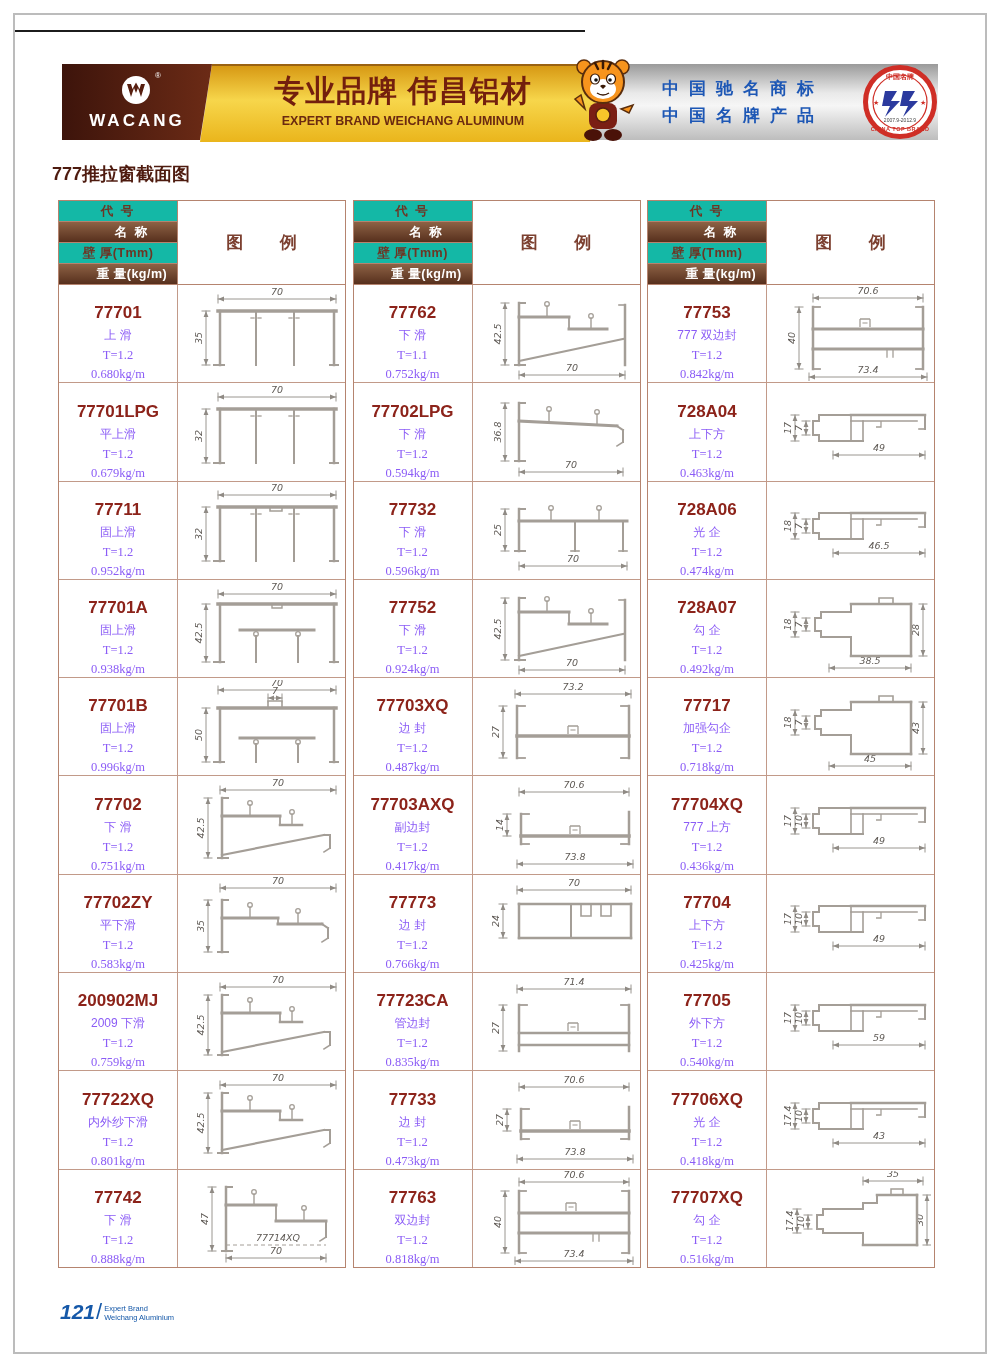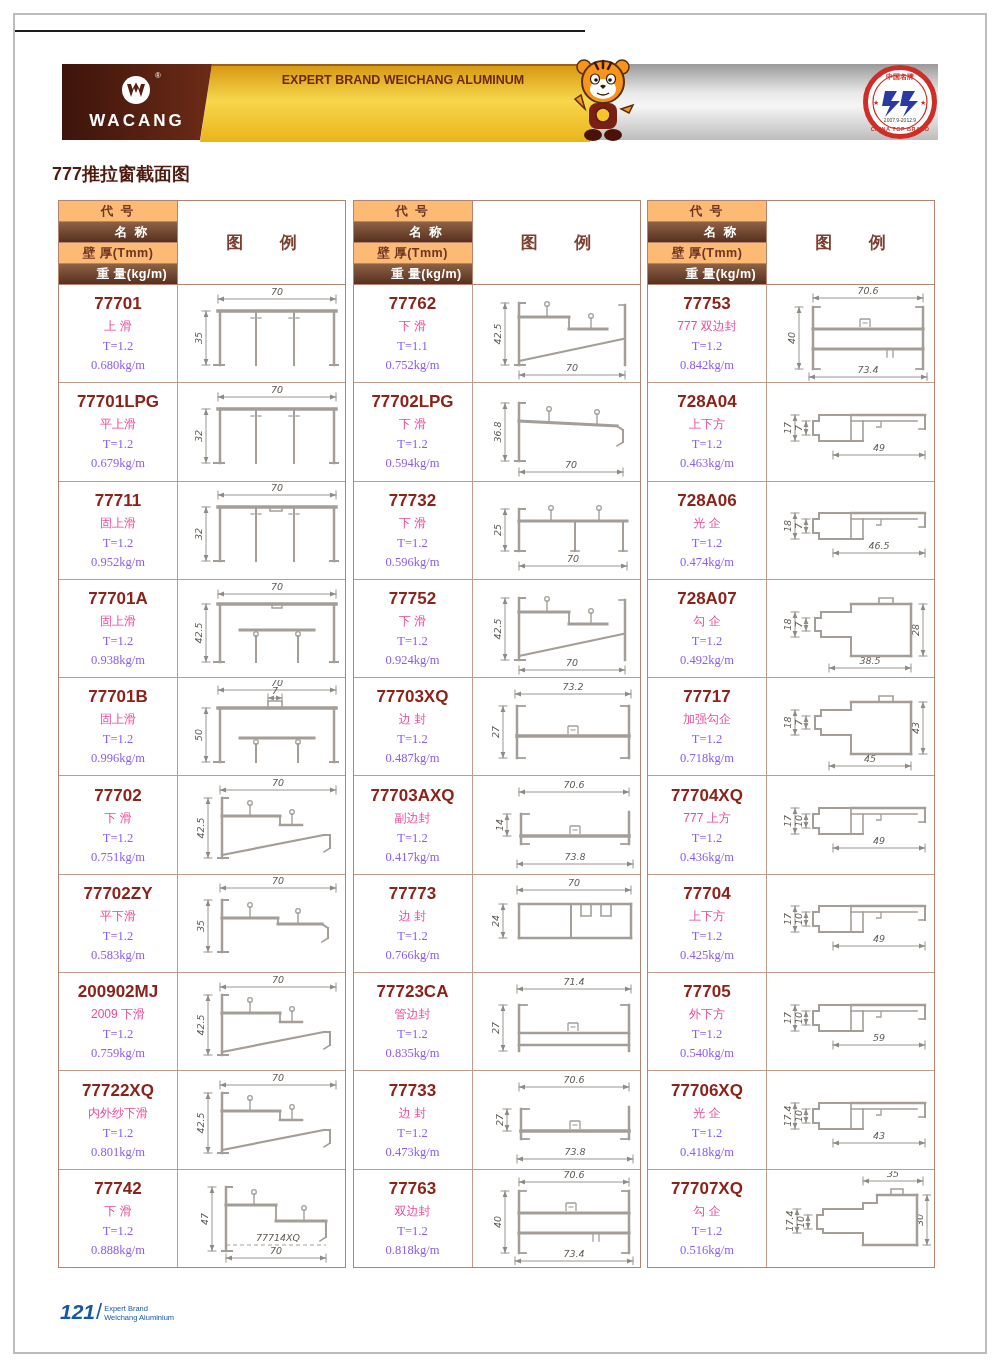--- a/index.html
+++ b/index.html
@@ -38,31 +38,31 @@
   
   .tables{position:absolute;left:58px;top:200px;width:877px;height:1068px;
           display:flex;justify-content:space-between;}
   .ptable{width:288px;height:100%;border:1px solid #b5846f;box-sizing:border-box;
           display:flex;flex-direction:column;background:#fff;}
   .phead{display:flex;height:83px;border-bottom:1px solid #b5846f;flex:none;}
   .phead-left{width:118px;border-right:1px solid #b5846f;display:flex;flex-direction:column;}
   .ph{flex:1;display:flex;align-items:center;justify-content:center;
       font-weight:bold;font-size:12.5px;letter-spacing:2px;}
   .ph + .ph{border-top:1px solid #b5846f;}
-  .ph-a,.ph-c{color:#6d3524;background:#fdba74;}
+  .ph-a,.ph-c{color:#6d3524;background:#14b8a6;}
   .ph-b,.ph-d{color:#fff;background:linear-gradient(180deg,#8d6245,#57301d);padding-left:28px;}
   .ph-c,.ph-d{letter-spacing:0.5px;}
   .phead-right{flex:1;display:flex;align-items:center;justify-content:center;
       color:#7c4030;font-size:17px;font-weight:bold;letter-spacing:16px;text-indent:16px;}
   .prow{flex:1;display:flex;border-bottom:1px solid #c29a89;min-height:0;}
   .prow:last-child{border-bottom:none;}
   .pinfo{width:118px;border-right:1px solid #c29a89;display:flex;flex-direction:column;
-         align-items:center;justify-content:center;}
+         align-items:center;justify-content:flex-end;}
   .pcode{font-size:17px;font-weight:bold;color:#8c231a;}
-  .pname{font-size:12px;color:#ec4899;margin-top:4px;}
+  .pname{font-size:12px;color:#8b5cf6;margin-top:4px;}
   .pspec,.pweight{font-size:12.5px;color:#8b5cf6;margin-top:4px;font-family:Liberation Serif, serif;}
   .pdiag{flex:1;display:flex;align-items:center;font-style:italic;}
   .pdiag text{font-family:"DejaVu Sans",sans-serif;fill:#5f5a55;font-size:9.5px;}
 
   
   .note{position:absolute;left:0;top:1277px;width:100%;text-align:center;
         font-size:14px;color:#222;}
   .pageno{position:absolute;left:60px;top:1301px;display:flex;align-items:flex-start;}
   .pn-num{font-size:21px;font-weight:bold;font-style:italic;color:#1558a8;line-height:22px;}
   .pn-slash{font-size:22px;color:#1558a8;margin:0 2px 0 1px;line-height:22px;}
@@ -82,20 +82,21 @@
       <div class="logo-mark">
         <svg width="44" height="36" viewBox="0 0 44 36">
           <circle cx="21" cy="17" r="14" fill="#ffffff"></circle>
           <path d="M12 11 L16 24 L19 15 L21 20 L23 15 L26 24 L30 11 L26 11 L24.5 16 L21 9.5 L17.5 16 L16 11 Z" fill="#571f10"></path>
         </svg>
         <span class="reg">®</span>
       </div>
       <div class="logo-text">WACANG</div>
     </div>
     <div class="slogan">
+      <div class="slogan-cn">专业品牌  伟昌铝材</div>
       <div class="slogan-en">EXPERT BRAND WEICHANG ALUMINUM</div>
     </div>
     <div class="tiger">
       <svg width="72" height="88" viewBox="0 0 72 88">
         <ellipse cx="26" cy="80" rx="9" ry="6" fill="#4a1208"></ellipse>
         <ellipse cx="46" cy="80" rx="9" ry="6" fill="#4a1208"></ellipse>
         <rect x="22" y="48" width="28" height="26" rx="8" fill="#7a1f14"></rect>
         <circle cx="36" cy="60" r="7" fill="#f7c52a" stroke="#571f10" stroke-width="1.5"></circle>
         <path d="M18 54 L8 44 L14 40 Z" fill="#f7941d" stroke="#5a2d0c" stroke-width="1.5"></path>
         <path d="M54 54 L66 50 L62 58 Z" fill="#f7941d" stroke="#5a2d0c" stroke-width="1.5"></path>
@@ -104,20 +105,24 @@
         <circle cx="36" cy="27" r="21" fill="#f7941d" stroke="#5a2d0c" stroke-width="2"></circle>
         <path d="M28 8 l3 6 M36 6 l0 7 M44 8 l-3 6" stroke="#3a1a06" stroke-width="2.5" stroke-linecap="round"></path>
         <ellipse cx="36" cy="34" rx="13" ry="10" fill="#ffffff"></ellipse>
         <ellipse cx="28" cy="24" rx="4.5" ry="5" fill="#ffffff" stroke="#3a1a06" stroke-width="1.2"></ellipse>
         <ellipse cx="44" cy="24" rx="4.5" ry="5" fill="#ffffff" stroke="#3a1a06" stroke-width="1.2"></ellipse>
         <circle cx="29" cy="25" r="1.8" fill="#111"></circle>
         <circle cx="43" cy="25" r="1.8" fill="#111"></circle>
         <path d="M33 31 q3 -2.5 6 0 l-3 3 Z" fill="#3a1a06"></path>
         <path d="M30 38 q6 4 12 0" stroke="#3a1a06" stroke-width="1.5" fill="none"></path>
       </svg>
+    </div>
+    <div class="honor">
+      <div>中国驰名商标</div>
+      <div>中国名牌产品</div>
     </div>
     <div class="badge">
       <svg width="74" height="74" viewBox="0 0 74 74">
         <circle cx="37" cy="37" r="34.5" fill="#ffffff" stroke="#cf2e26" stroke-width="5"></circle>
         <circle cx="37" cy="37" r="27" fill="#ffffff" stroke="#cf2e26" stroke-width="1.2"></circle>
         <text x="37" y="14" text-anchor="middle" font-size="7" fill="#cf2e26" font-weight="bold">中国名牌</text>
         <text x="10" y="40" font-size="7" fill="#cf2e26">★</text>
         <text x="57" y="40" font-size="7" fill="#cf2e26">★</text>
         <path d="M22 26 h12 l-6 10 h9 l-15 16 5 -11 h-8 Z" fill="#2b3a9e"></path>
         <path d="M40 26 h12 l-6 10 h9 l-15 16 5 -11 h-8 Z" fill="#2b3a9e"></path>

